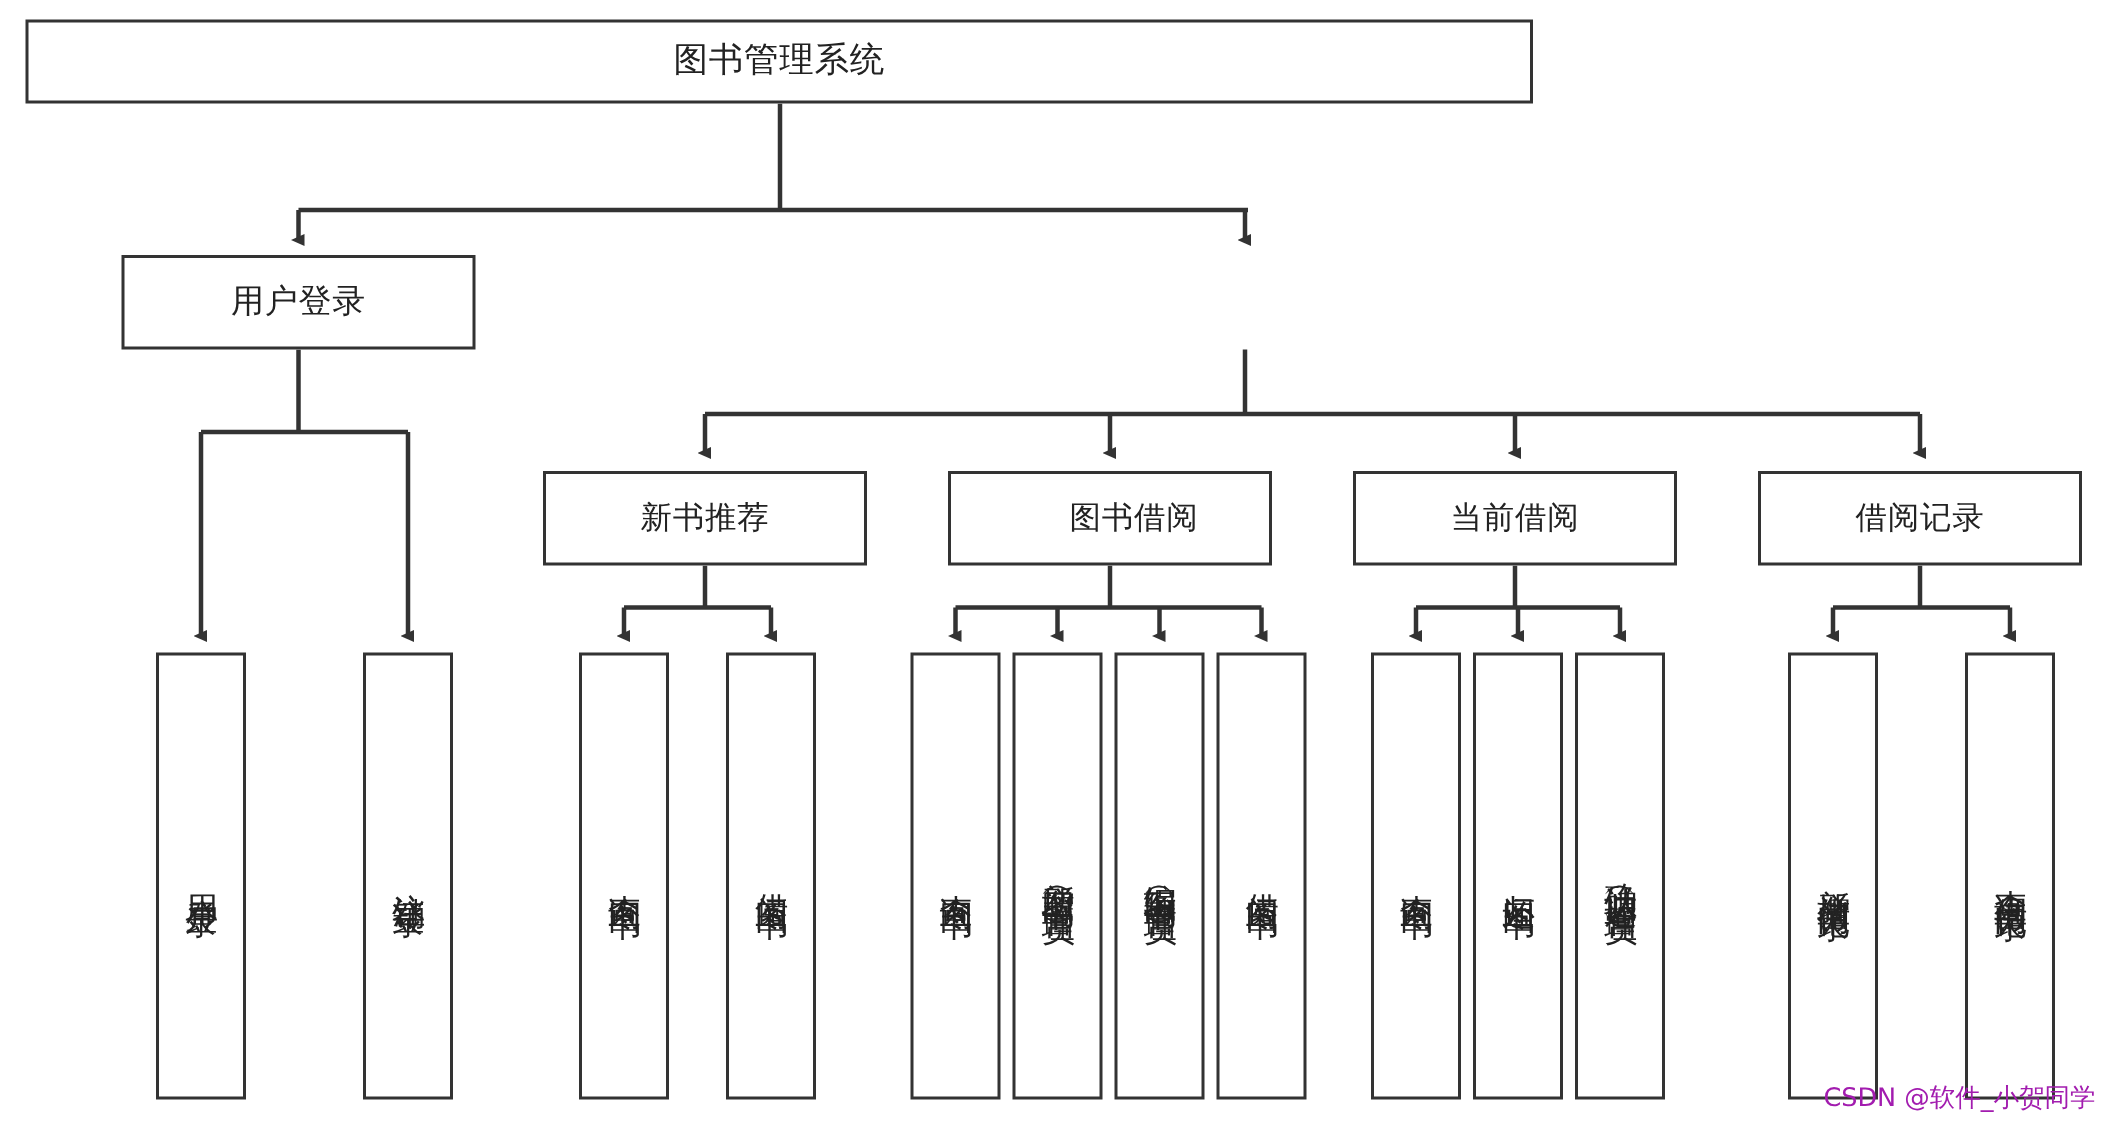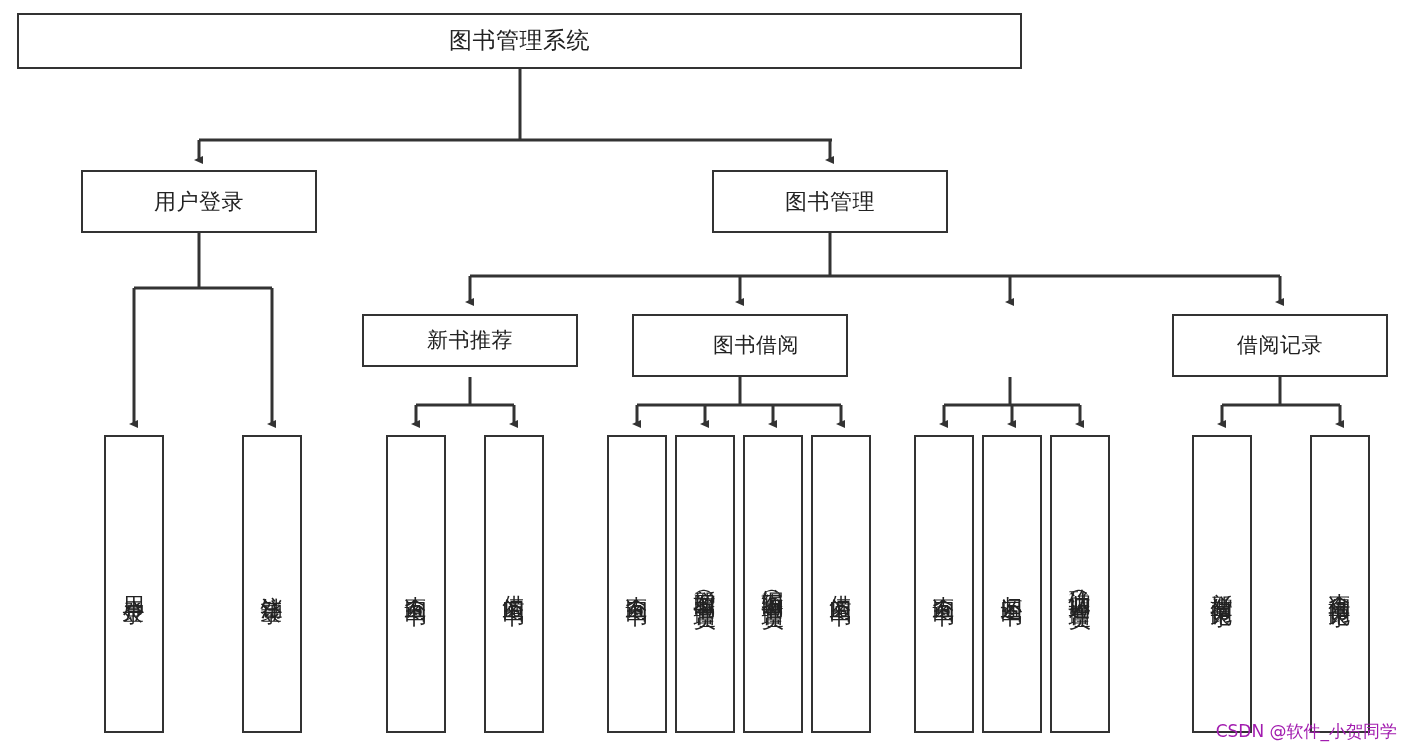--- a/index.html
+++ b/index.html
@@ -123,29 +123,29 @@
     </g>
   </svg>
 
   <div class="node root" style="left:17px; top:13px; width:1005px; height:56px;">
     <span class="label">图书管理系统</span>
   </div>
 
   <div class="node lvl2" style="left:81px; top:170px; width:236px; height:63px;">
     <span class="label">用户登录</span>
   </div>
-  <div class="node lvl2" style="left:712px; top:170px; width:236px; height:63px;">
-    <span class="label">图书管理</span>
-  </div>
 
-  <div class="node lvl3" style="left:362px; top:314px; width:216px; height:53px;">
+  <div class="node lvl3" style="left:362px; top:314px; width:216px; height:63px;">
     <span class="label">新书推荐</span>
   </div>
   <div class="node lvl3" style="left:632px; top:314px; width:216px; height:63px;padding-left:32px;">
     <span class="label">图书借阅</span>
+  </div>
+  <div class="node lvl3" style="left:902px; top:314px; width:216px; height:63px;">
+    <span class="label">当前借阅</span>
   </div>
   <div class="node lvl3" style="left:1172px; top:314px; width:216px; height:63px;">
     <span class="label">借阅记录</span>
   </div>
 
   <div class="node leaf" style="left:104px; top:435px; width:60px; height:298px;">
     <span class="label">用户登录</span>
   </div>
   <div class="node leaf" style="left:242px; top:435px; width:60px; height:298px;">
     <span class="label">注销登录</span>

